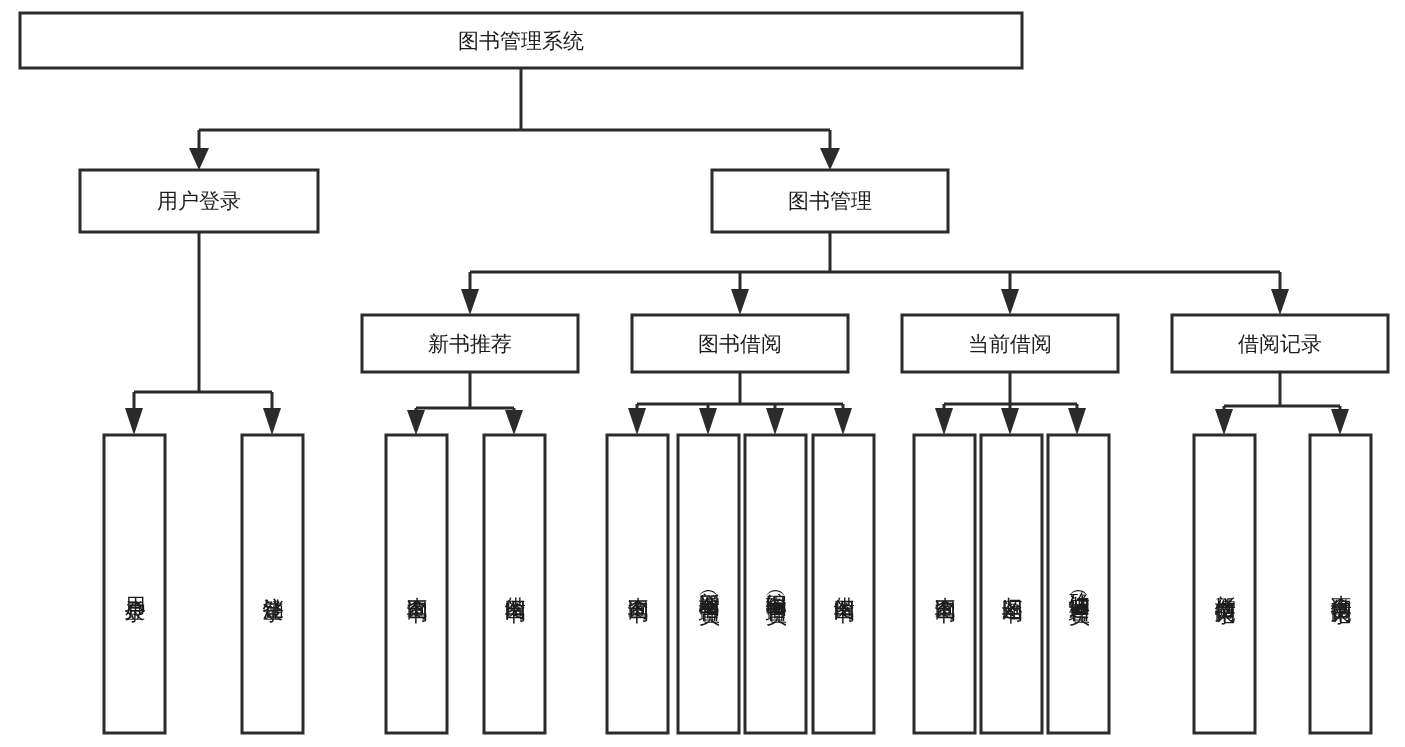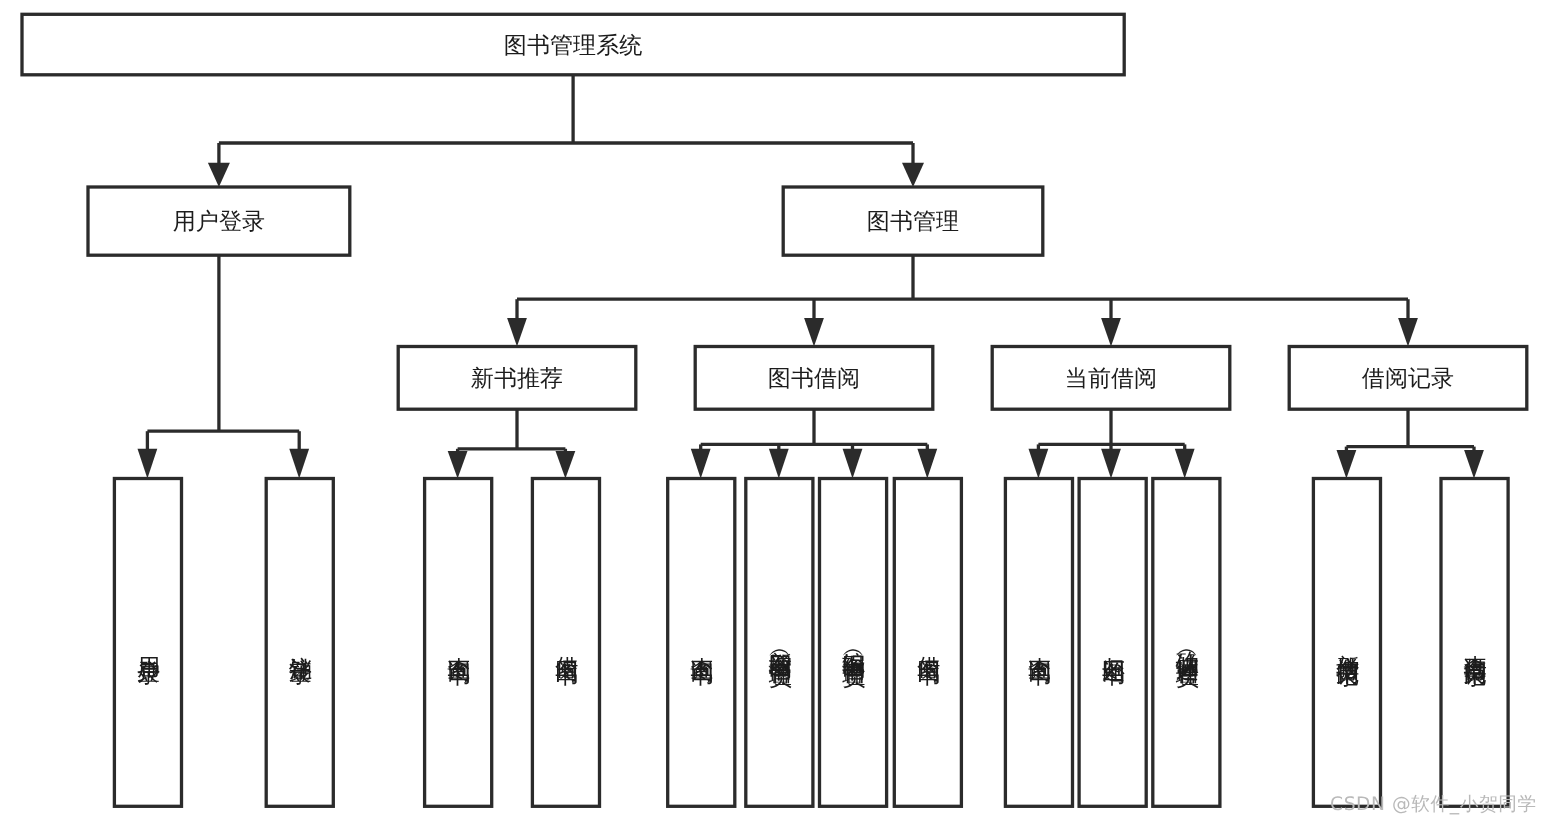--- a/index.html
+++ b/index.html
@@ -208,14 +208,13 @@
   <div class="label-vert" style="left:745px; top:435px; width:61px; height:298px;">编辑图书（管理员）</div>
   <div class="label-vert" style="left:813px; top:435px; width:61px; height:298px;">借阅图书</div>
 
   <div class="label-vert" style="left:914px; top:435px; width:61px; height:298px;">查询图书</div>
   <div class="label-vert" style="left:981px; top:435px; width:61px; height:298px;">归还图书</div>
   <div class="label-vert" style="left:1048px; top:435px; width:61px; height:298px;">确认归还（管理员）</div>
 
   <div class="label-vert" style="left:1194px; top:435px; width:61px; height:298px;">新增借阅记录</div>
   <div class="label-vert" style="left:1310px; top:435px; width:61px; height:298px;">查询借阅记录</div>
 
-  <div class="watermark">CSDN @软件_小贺同学</div>
 </div>
 
 </body></html>

